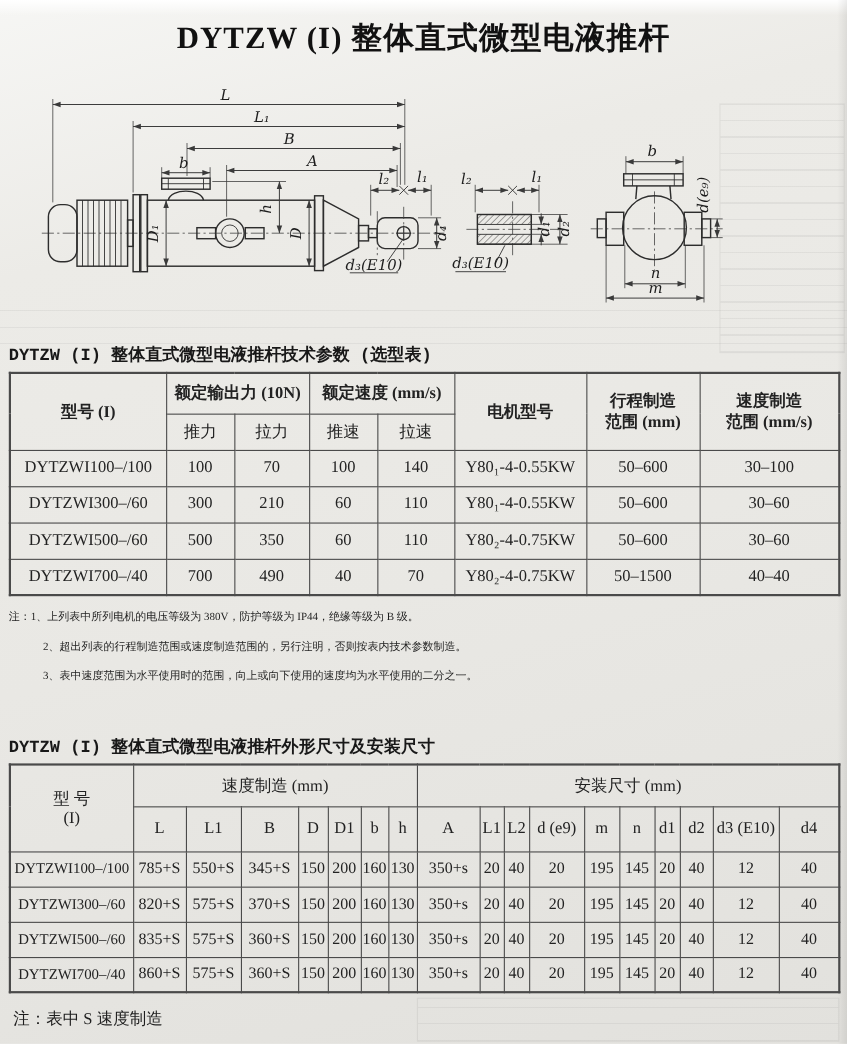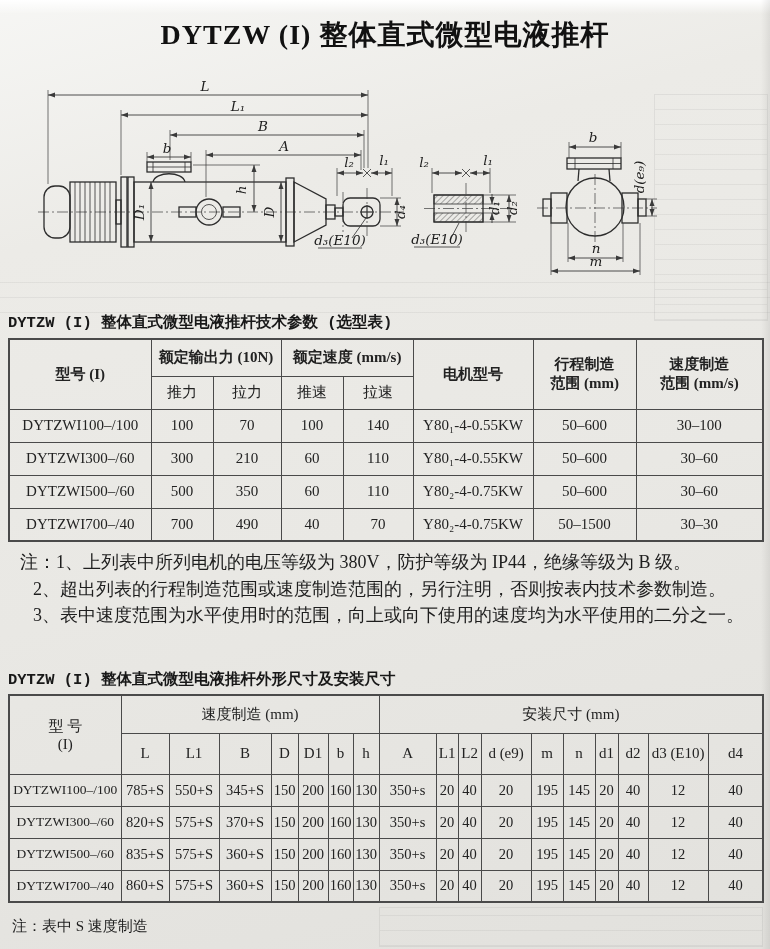--- a/index.html
+++ b/index.html
@@ -26,24 +26,24 @@
           width:754px; border:2px solid var(--border); }
   th,td { border:1px solid var(--border); text-align:center; vertical-align:middle;
           font-weight:normal; color:var(--ink); font-size:15px; overflow:hidden; }
   #table1 thead tr.r1 th { height:37px;font-weight:bold; }
   #table1 thead tr.r2 th { height:33px; }
   #table1 tbody td { height:33px; }
   #table2 thead tr.group th { height:38px; }
   #table2 thead tr.letters th { height:41px; font-size:15px; }
   #table2 tbody td { height:32px; font-size:14.5px; }
   #table2 tbody td:first-child { font-size:13.5px; }
-  .notes { position:absolute; top:549px; left:20px; width:744px; font-size:18px;
+  .notes { position:absolute; top:549px; left:8px; width:744px; font-size:10px;
            color:#1e1e1e; }
   .note-row { line-height:26.5px; }
-  .note-row.ind { margin-left:13px; }
+  .note-row.ind { margin-left:31px; }
   .footnote { position:absolute; top:917px; left:12px; font-size:15px; color:#1e1e1e; }
   .ghost { position:absolute; pointer-events:none;
            background:repeating-linear-gradient(0deg, rgba(120,120,120,0.10) 0 1px, rgba(0,0,0,0) 1px 15px); }
   .ghost.g-borders { outline:1px solid rgba(120,120,120,0.12); }
 </style>
 </head>
 <body>
 
 <div id="page">
   <div class="top-light"></div>
@@ -301,21 +301,21 @@
           <td>30–60</td>
         </tr>
         <tr>
           <td>DYTZWI700–/40</td>
           <td>700</td>
           <td>490</td>
           <td>40</td>
           <td>70</td>
           <td>Y80₂-4-0.75KW</td>
           <td>50–1500</td>
-          <td>30–30</td>
+          <td>40–40</td>
         </tr>
       </tbody>
   </table>
 
   <div class="notes">
     <div class="note-row"><span>注：</span><span>1、上列表中所列电机的电压等级为 380V，防护等级为 IP44，绝缘等级为 B 级。</span></div>
     <div class="note-row ind">2、超出列表的行程制造范围或速度制造范围的，另行注明，否则按表内技术参数制造。</div>
     <div class="note-row ind">3、表中速度范围为水平使用时的范围，向上或向下使用的速度均为水平使用的二分之一。</div>
   </div>
 

